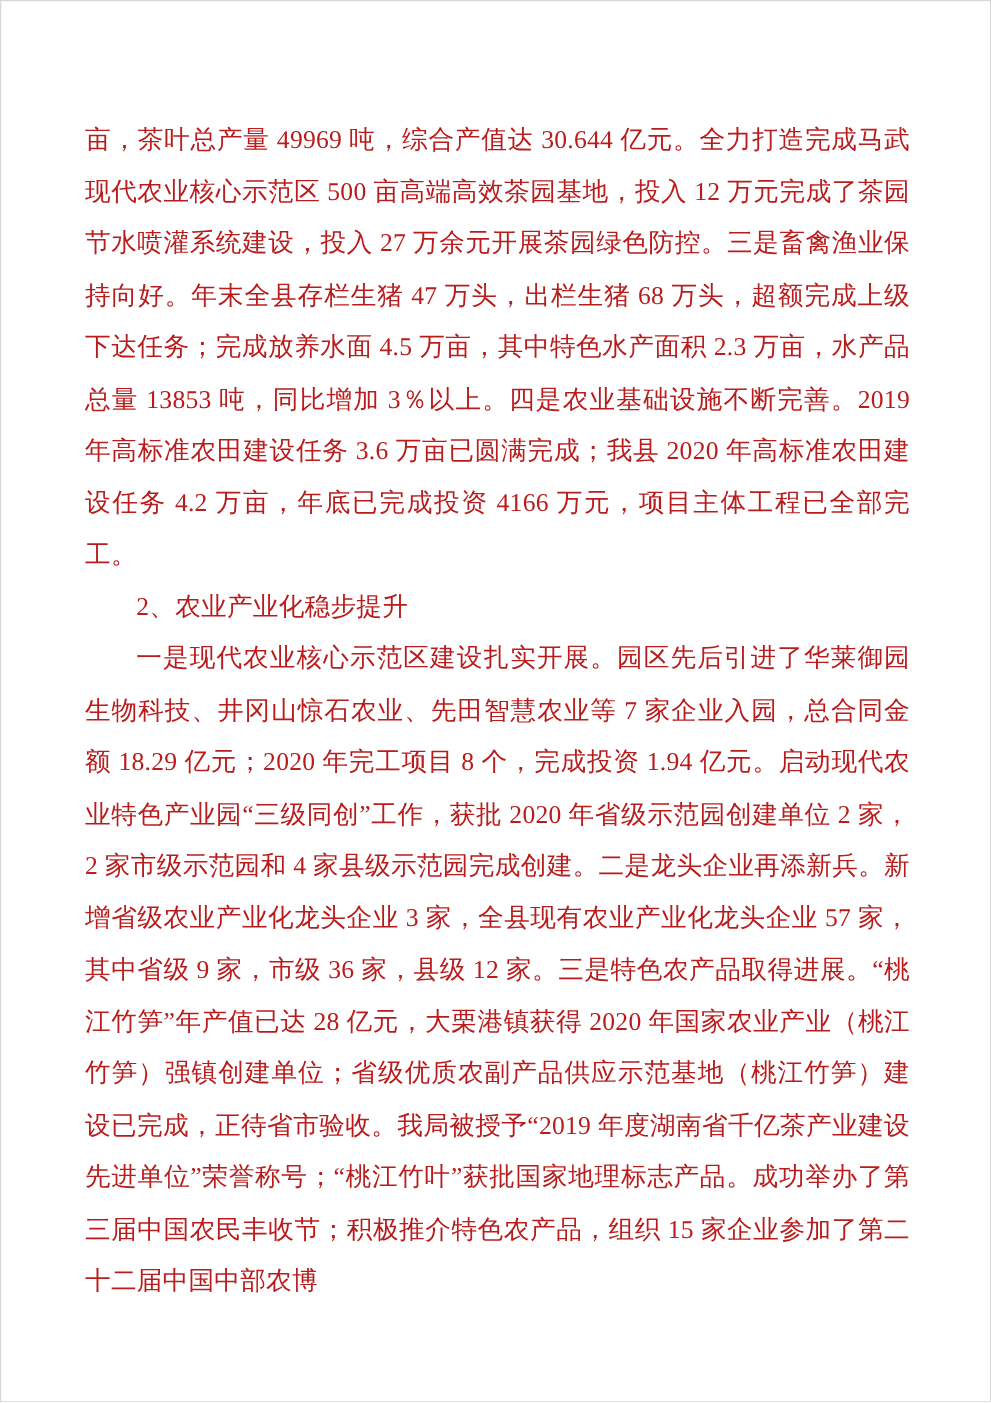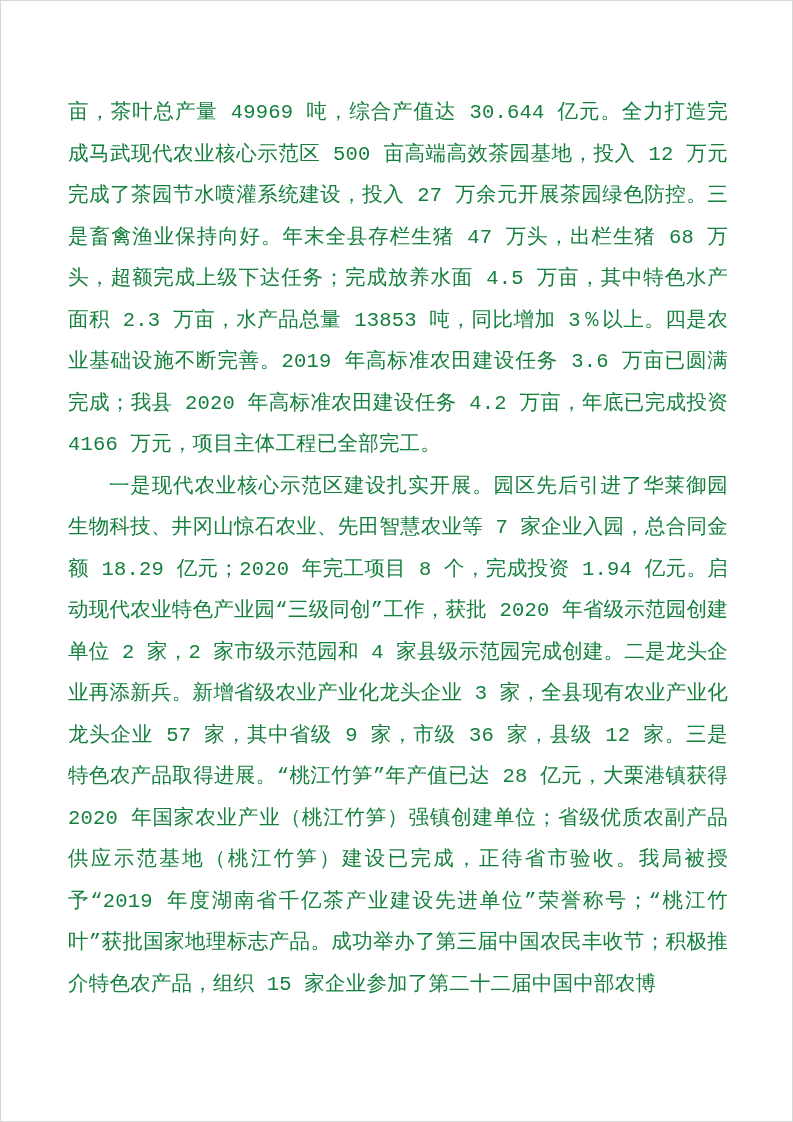--- a/index.html
+++ b/index.html
@@ -24,39 +24,40 @@
     box-sizing: border-box;
     pointer-events: none;
   }
   .content {
     position: absolute;
     left: 68px;
     top: 92px;
     width: 660px;
   }
   .para {
-    font-family: Liberation Mono, monospace;
+    font-family: Liberation Serif, serif;
     font-size: 20.5px;
     line-height: 41.5px;
-    color: #15803d;
+    color: #b91c1c;
     text-align: justify;
     text-justify: inter-ideograph;
     letter-spacing: 0.2px;
     margin: 0;
     white-space: pre-wrap;
   }
   .para.indent {
     text-indent: 41px;
   }
   .para + .para {
     margin-top: 0;
   }
 </style>
 </head>
 <body>
 
 <div class="page">
   <div class="page-border"></div>
   <div class="content">
     <p class="para">亩，茶叶总产量 49969 吨，综合产值达 30.644 亿元。全力打造完成马武现代农业核心示范区 500 亩高端高效茶园基地，投入 12 万元完成了茶园节水喷灌系统建设，投入 27 万余元开展茶园绿色防控。三是畜禽渔业保持向好。年末全县存栏生猪 47 万头，出栏生猪 68 万头，超额完成上级下达任务；完成放养水面 4.5 万亩，其中特色水产面积 2.3 万亩，水产品总量 13853 吨，同比增加 3％以上。四是农业基础设施不断完善。2019 年高标准农田建设任务 3.6 万亩已圆满完成；我县 2020 年高标准农田建设任务 4.2 万亩，年底已完成投资 4166 万元，项目主体工程已全部完工。</p>
+    <p class="para indent">2、农业产业化稳步提升</p>
     <p class="para indent">一是现代农业核心示范区建设扎实开展。园区先后引进了华莱御园生物科技、井冈山惊石农业、先田智慧农业等 7 家企业入园，总合同金额 18.29 亿元；2020 年完工项目 8 个，完成投资 1.94 亿元。启动现代农业特色产业园“三级同创”工作，获批 2020 年省级示范园创建单位 2 家，2 家市级示范园和 4 家县级示范园完成创建。二是龙头企业再添新兵。新增省级农业产业化龙头企业 3 家，全县现有农业产业化龙头企业 57 家，其中省级 9 家，市级 36 家，县级 12 家。三是特色农产品取得进展。“桃江竹笋”年产值已达 28 亿元，大栗港镇获得 2020 年国家农业产业（桃江竹笋）强镇创建单位；省级优质农副产品供应示范基地（桃江竹笋）建设已完成，正待省市验收。我局被授予“2019 年度湖南省千亿茶产业建设先进单位”荣誉称号；“桃江竹叶”获批国家地理标志产品。成功举办了第三届中国农民丰收节；积极推介特色农产品，组织 15 家企业参加了第二十二届中国中部农博</p>
   </div>
 </div>
 
 </body></html>

